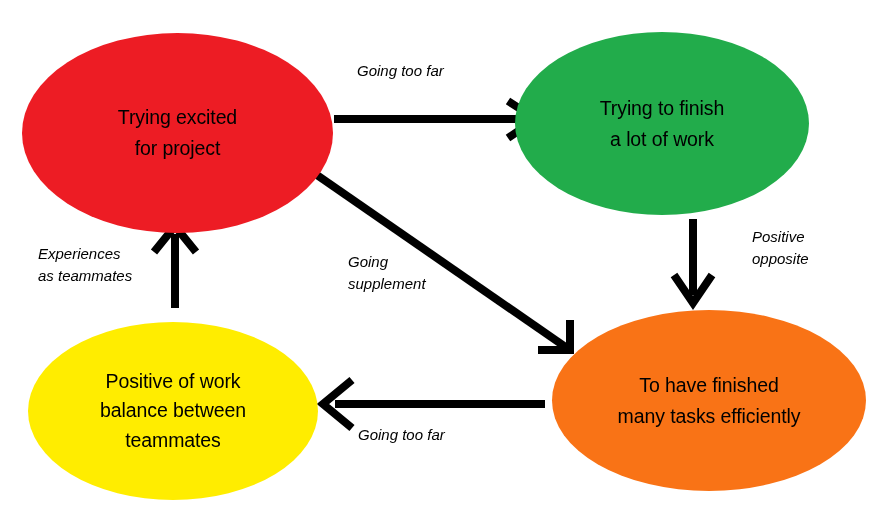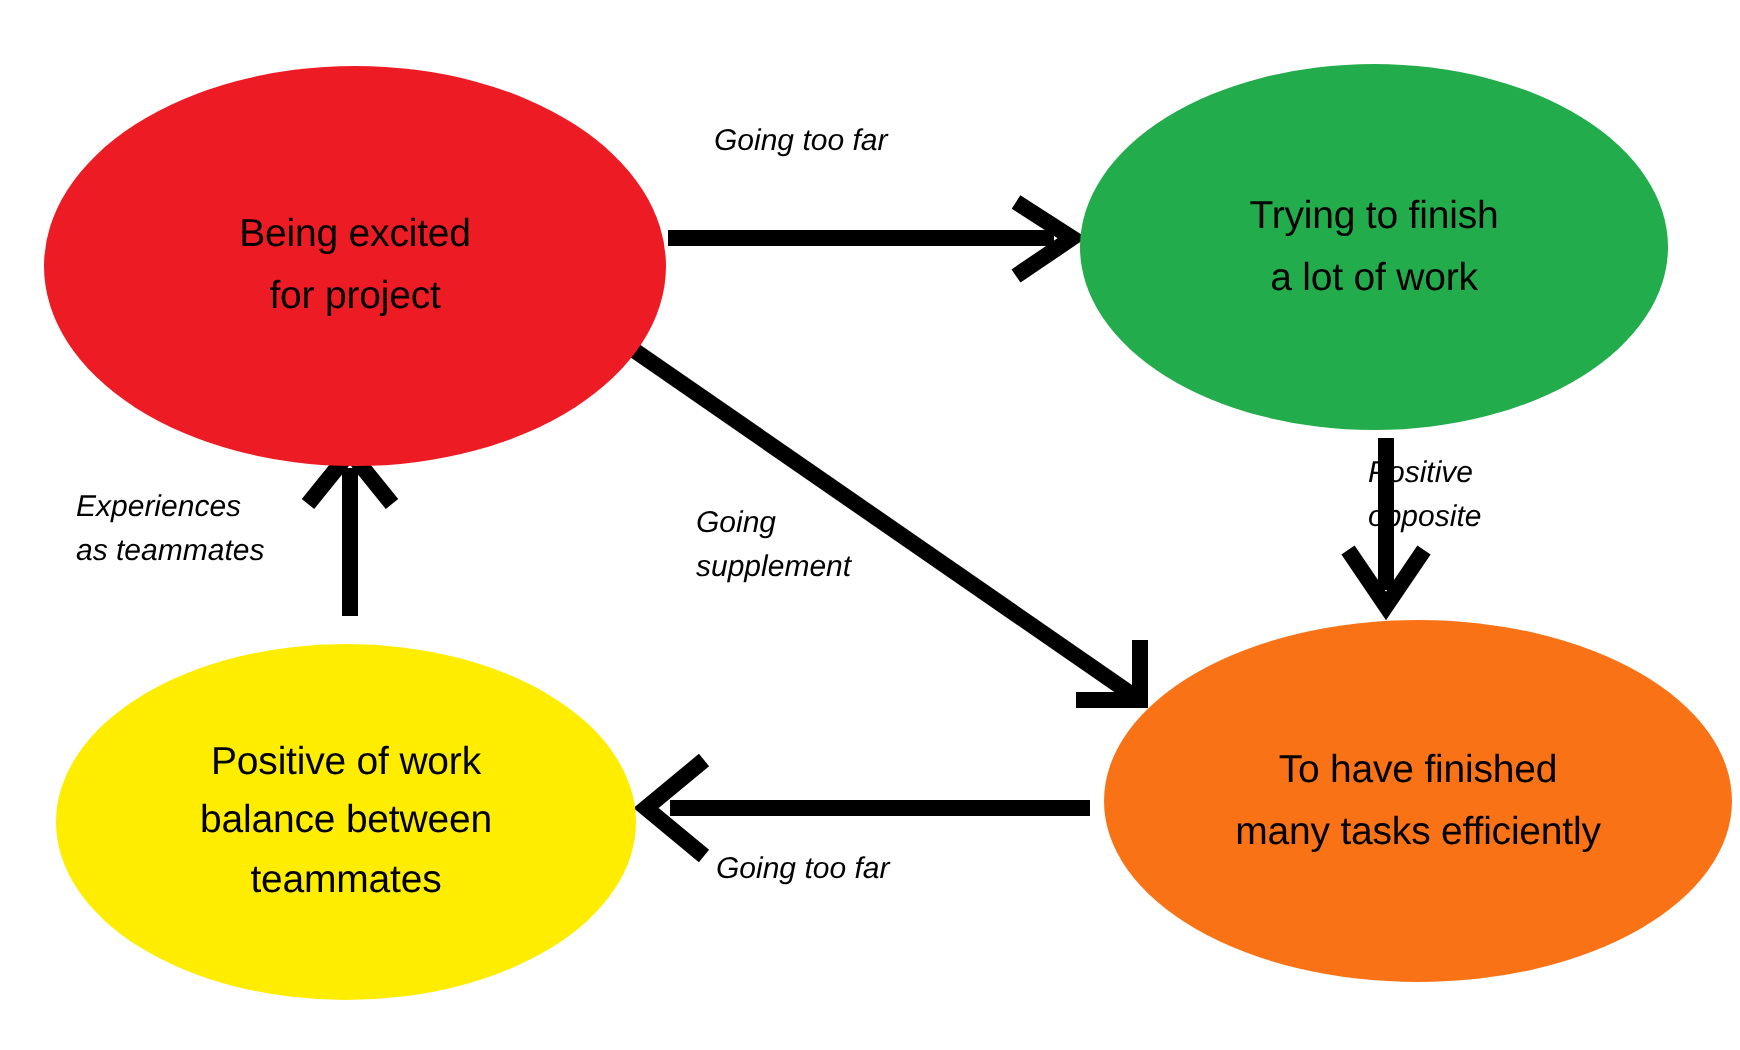--- a/index.html
+++ b/index.html
@@ -43,21 +43,21 @@
     letter-spacing: -0.1px;
     white-space: pre-line;
     padding: 0 6px;
   }
   
   #node-excited {
     left: 22px;  top: 33px;  width: 311px; height: 200px;
     background: #ED1C24;
   }
   #node-finish {
-    left: 540px; top: 32px;  width: 294px; height: 183px;
+    left: 515px; top: 32px;  width: 294px; height: 183px;
     background: #22AC4B;
   }
   #node-breakdown {
     left: 28px;  top: 322px; width: 290px; height: 178px;
     background: #FFED00;
   }
   #node-efficient {
     left: 552px; top: 310px; width: 314px; height: 181px;
     background: #f97316;
   }
@@ -67,21 +67,21 @@
     position: absolute;
     color: #000000;
     font-family: "Liberation Sans", sans-serif;
     font-style: italic;
     font-size: 15px;
     line-height: 1.45;
     white-space: pre-line;
     z-index: 3;
   }
   #label-going-too-far-top   { left: 357px; top: 60px; }
-  #label-positive-opposite   { left: 684px; top: 226px; }
+  #label-positive-opposite   { left: 752px; top: 226px; }
   #label-good-supplement     { left: 348px; top: 251px; }
   #label-going-too-far-bottom{ left: 358px; top: 424px; }
   #label-experiences         { left: 38px;  top: 243px; }
 </style>
 </head>
 <body>
 
 <div id="canvas">
 
   <svg class="svg-layer" viewBox="0 0 870 525">
@@ -107,21 +107,21 @@
     </g>
 
     <g>
       <path d="M 175 308 L 175 234" stroke="#000000" stroke-width="8" fill="none" stroke-linecap="butt"></path>
       <path d="M 154 252 L 175 226 L 196 252" stroke="#000000" stroke-width="8" fill="none" stroke-linejoin="miter" stroke-linecap="butt"></path>
     </g>
 
   </svg>
 
   <div class="node" id="node-excited">
-    <span class="node-label">Being excited
+    <span class="node-label">Trying excited
 for project</span>
   </div>
 
   <div class="node" id="node-finish">
     <span class="node-label">Trying to finish
 a lot of work</span>
   </div>
 
   <div class="node" id="node-breakdown">
     <span class="node-label">Positive of work

